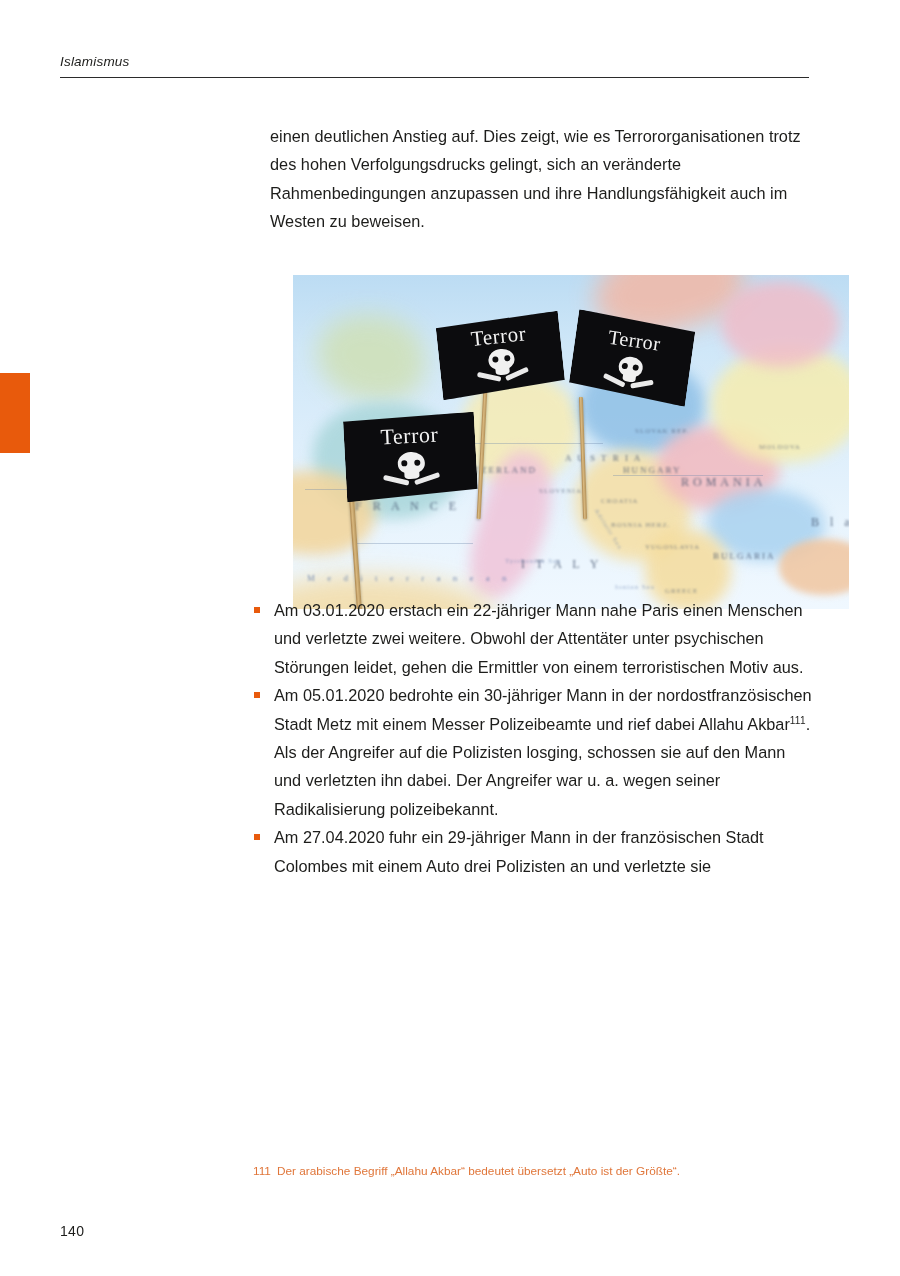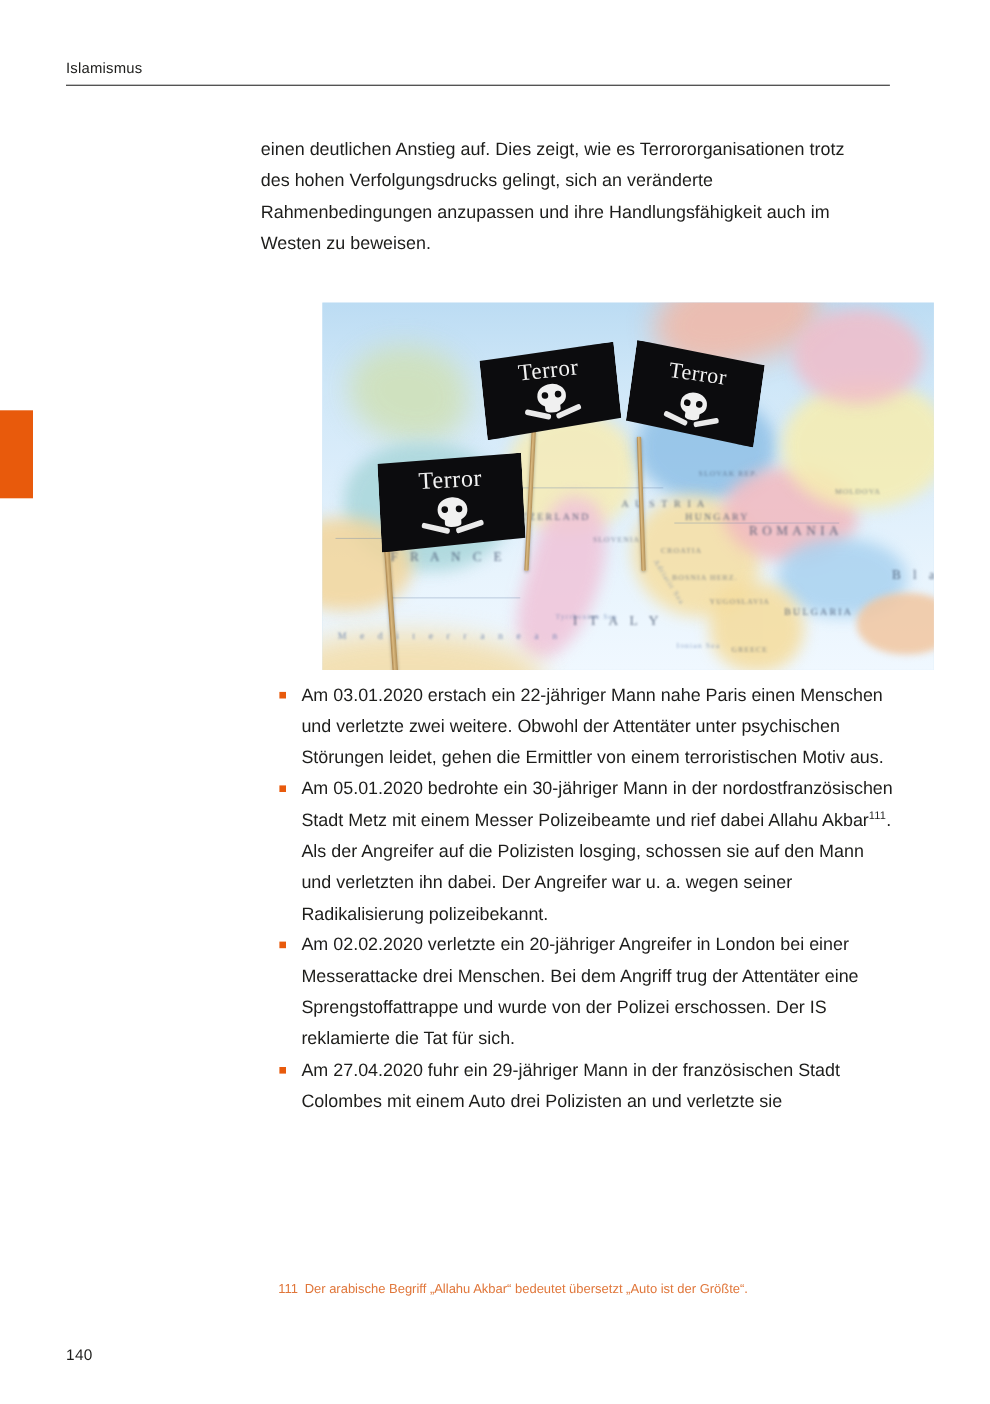--- a/index.html
+++ b/index.html
@@ -16,20 +16,21 @@
     color: #1d1d1b;
     overflow: hidden;
   }
 
   
   .running-head {
     position: absolute;
     left: 60px;
     top: 54px;
     width: 749px;
+    font-style: italic;
   }
   .running-head-text {
     font-size: 13.5px;
     letter-spacing: 0.2px;
     color: #1d1d1b;
     line-height: 1.2;
     padding-bottom: 7px;
   }
   .running-head-rule {
     height: 1px;
@@ -43,21 +44,21 @@
     left: 0;
     top: 373px;
     width: 30px;
     height: 80px;
     background: #e85a0c;
   }
 
   
   .content {
     position: absolute;
-    left: 237px;
+    left: 270px;
     top: 122px;
     width: 557px;
   }
 
   .intro-paragraph {
     font-size: 16.3px;
     line-height: 28.4px;
     color: #1d1d1b;
     margin: 0;
     letter-spacing: 0.02px;
@@ -168,21 +169,21 @@
     position: absolute;
     background: linear-gradient(90deg, #a8834d 0%, #d9b87e 40%, #b08f58 100%);
     border-radius: 1px;
     box-shadow: 0 1px 3px rgba(0,0,0,0.3);
   }
 
   
   .bullet-list {
     position: absolute;
     left: 253px;
-    top: 618px;
+    top: 596px;
     width: 560px;
     margin: 0;
     padding: 0;
     list-style: none;
   }
   .bullet-item {
     position: relative;
     padding-left: 21px;
     font-size: 16.3px;
     line-height: 28.4px;
@@ -335,21 +336,21 @@
 </figure>
 
 <ul class="bullet-list">
   <li class="bullet-item">
     <span class="bullet-marker"></span><span>Am 03.01.2020 erstach ein 22-jähriger Mann nahe Paris einen Menschen und verletzte zwei weitere. Obwohl der Attentäter unter psychischen Störungen leidet, gehen die Ermittler von einem terroristischen Motiv aus.</span>
   </li>
   <li class="bullet-item">
     <span class="bullet-marker"></span><span>Am 05.01.2020 bedrohte ein 30-jähriger Mann in der nordostfranzösischen Stadt Metz mit einem Messer Polizeibeamte und rief dabei Allahu Akbar</span><span class="fn-ref">111</span><span>. Als der Angreifer auf die Polizisten losging, schossen sie auf den Mann und verletzten ihn dabei. Der Angreifer war u. a. wegen seiner Radikalisierung polizeibekannt.</span>
   </li>
   <li class="bullet-item">
-    <span class="bullet-marker"></span><span>Am 02.02.2020 verletzte ein 20-jähriger Angreifer in London bei einer Messerattacke drei Menschen. Bei dem Angriff trug der Attentäter eine Sprengstoffattrappe und wurde von der Polizei erschossen. Der IS reklamierte die Tat für sich.</span>
+    <span class="bullet-marker"></span>
   </li>
   <li class="bullet-item">
     <span class="bullet-marker"></span><span>Am 27.04.2020 fuhr ein 29-jähriger Mann in der französischen Stadt Colombes mit einem Auto drei Polizisten an und verletzte sie</span>
   </li>
 </ul>
 
 <div class="footnote">
   <span class="footnote-num">111</span><span>Der arabische Begriff „Allahu Akbar“ bedeutet übersetzt „Auto ist der Größte“.</span>
 </div>
 

